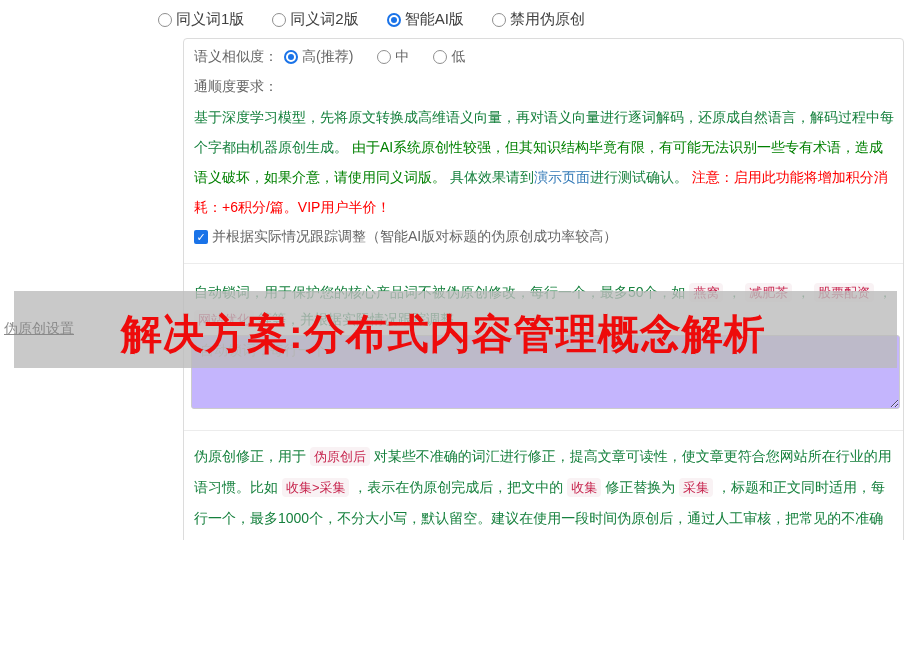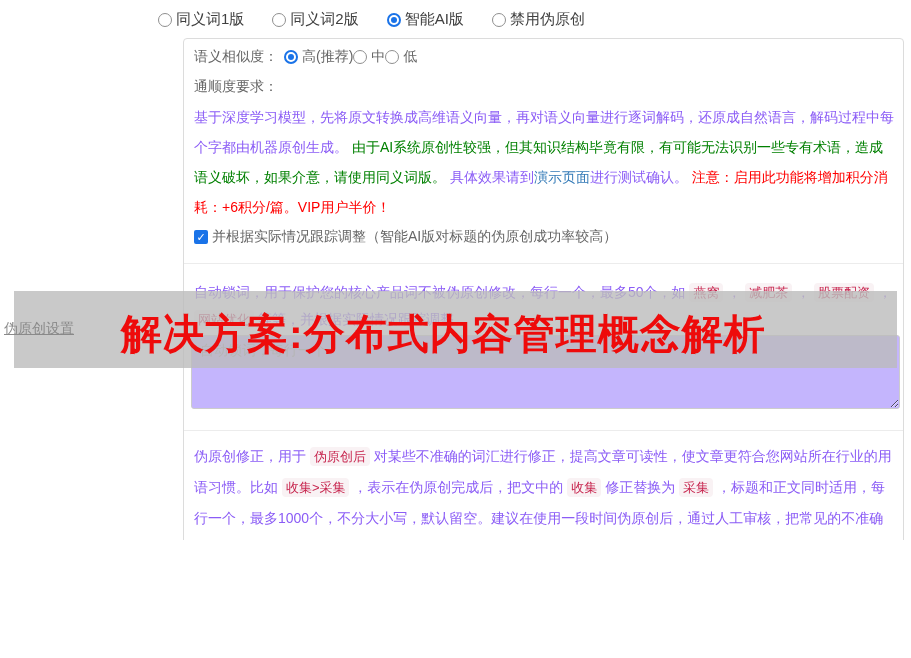--- a/index.html
+++ b/index.html
@@ -8,21 +8,21 @@
 
   
   .top-modes{position:absolute;left:158px;top:10px;display:flex;gap:28px;align-items:center;
              font-size:15px;color:#404040;z-index:2;}
 
   
   .panel{position:absolute;left:183px;top:38px;width:721px;height:617px;background:#fff;
          border:1px solid #dcdcdc;border-radius:4px;box-sizing:border-box;z-index:1;}
   .row-inline{position:absolute;left:10px;display:flex;align-items:center;font-size:14px;color:#666;}
   .row-inline .grp-label{margin-right:6px;}
-  .opts{display:flex;gap:0;align-items:center;}
+  .opts{display:flex;gap:24px;align-items:center;}
   .opt{display:inline-flex;align-items:center;cursor:pointer;}
 
   .radio{position:relative;width:14px;height:14px;border-radius:50%;border:1px solid #8f8f8f;
          background:#fff;display:inline-block;box-sizing:border-box;margin-right:4px;flex:none;}
   .radio.checked{border:2px solid #1a73e8;}
   .radio.checked::after{content:"";position:absolute;left:2px;top:2px;width:6px;height:6px;
          border-radius:50%;background:#1a73e8;}
 
   .cbx{position:relative;width:14px;height:14px;background:#1a73e8;border-radius:2px;
        display:inline-block;flex:none;margin-right:4px;}
@@ -38,21 +38,21 @@
   .corr-desc{position:absolute;left:10px;top:402px;width:700px;font-size:14px;line-height:30px;color:#666;}
 
   textarea{position:absolute;left:7px;width:709px;border:1px solid #cccccc;border-radius:3px;
            box-sizing:border-box;font-family:"Liberation Sans","DejaVu Sans",sans-serif;
            font-size:14px;color:#555;padding:6px 8px;resize:both;background:#c4b5fd;}
   textarea::placeholder{color:#9a9a9a;opacity:1;}
   .ta1{top:296px;height:74px;}
   .ta2{top:527px;height:73px;}
 
   
-  .seg-gray{color:#8b5cf6;}
+  .seg-gray{color:#15803d;}
   .seg-green{color:#018001;}
   .seg-red{color:#ff0000;}
   .seg-link{color:#337ab7;cursor:pointer;}
   .seg-tag{color:#c7254e;background:#f9f2f4;border-radius:4px;padding:2px 4px;font-size:13px;}
 
   
   .band{position:absolute;left:14px;top:291px;width:883px;height:77px;
         background:rgba(187,187,187,0.80);z-index:5;}
   .row-label{position:absolute;left:4px;top:320px;font-size:14px;color:#8a8a8a;z-index:6;text-decoration:underline;}
   .watermark{position:absolute;left:121px;top:307px;font-size:41px;font-weight:bold;

